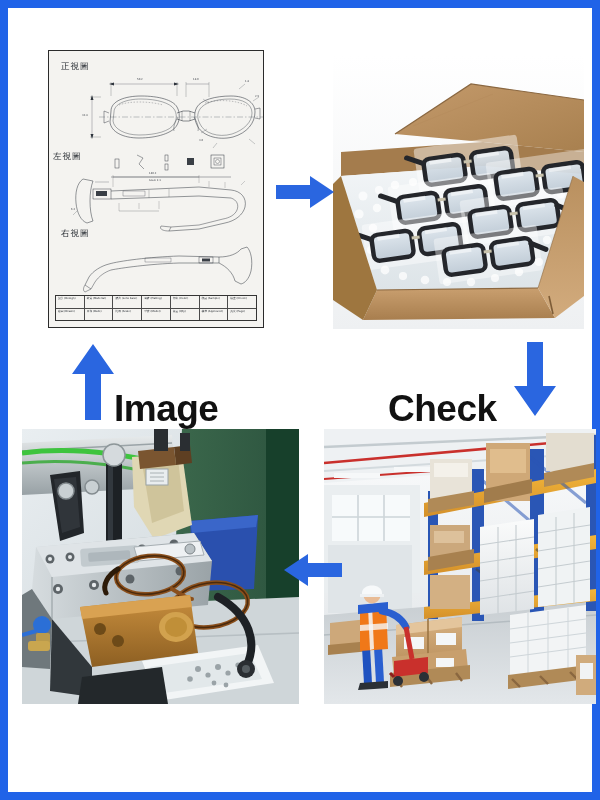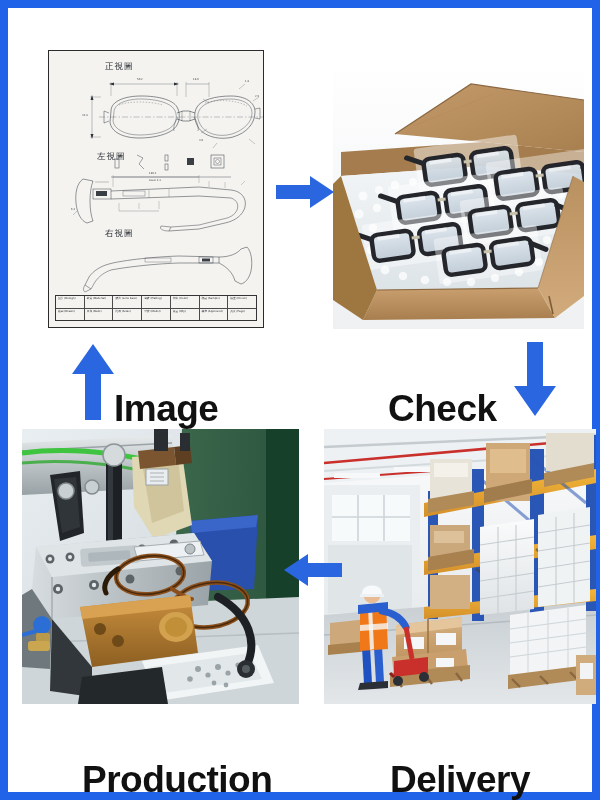--- a/index.html
+++ b/index.html
@@ -52,21 +52,20 @@
     background:#f4f3f0;
     border:1.5px solid #2b2b2b;
     box-sizing:border-box;
   }
   .dwg-cjk{
     position:absolute;
     font-family:Liberation Sans, sans-serif;
     font-size:8.5px;
     color:#23282e;
     letter-spacing:1px;
-    margin-left:44px;
   }
   .tick{position:absolute;font-size:2.6px;color:#3a3f46;font-family:"DejaVu Sans",sans-serif;}
   .tblock{
     position:absolute;left:6px;right:6px;bottom:6px;height:26px;
     border:0.8px solid #343434;box-sizing:border-box;
     display:flex;flex-direction:column;
   }
   .trow{flex:1;display:flex;border-bottom:0.6px solid #4a4a4a;}
   .trow:last-child{border-bottom:none;}
   .tcell{
@@ -673,16 +672,14 @@
   <svg class="arrow" id="arr-left" viewBox="0 0 58 32">
     <path d="M58 9 L24 9 L24 0 L0 16 L24 32 L24 23 L58 23 Z" fill="#2a66e0"></path>
   </svg>
 
   <svg class="arrow" id="arr-up" viewBox="0 0 42 76">
     <path d="M21 0 L42 30 L29 30 L29 76 L13 76 L13 30 L0 30 Z" fill="#2a66e0"></path>
   </svg>
 
   <div class="label" id="lbl-image">Image</div>
   <div class="label" id="lbl-sample">Check</div>
-  <div class="label" id="lbl-prod">Production</div>
-  <div class="label" id="lbl-deliv">Delivery</div>
 
 </div>
 
 </body></html>

